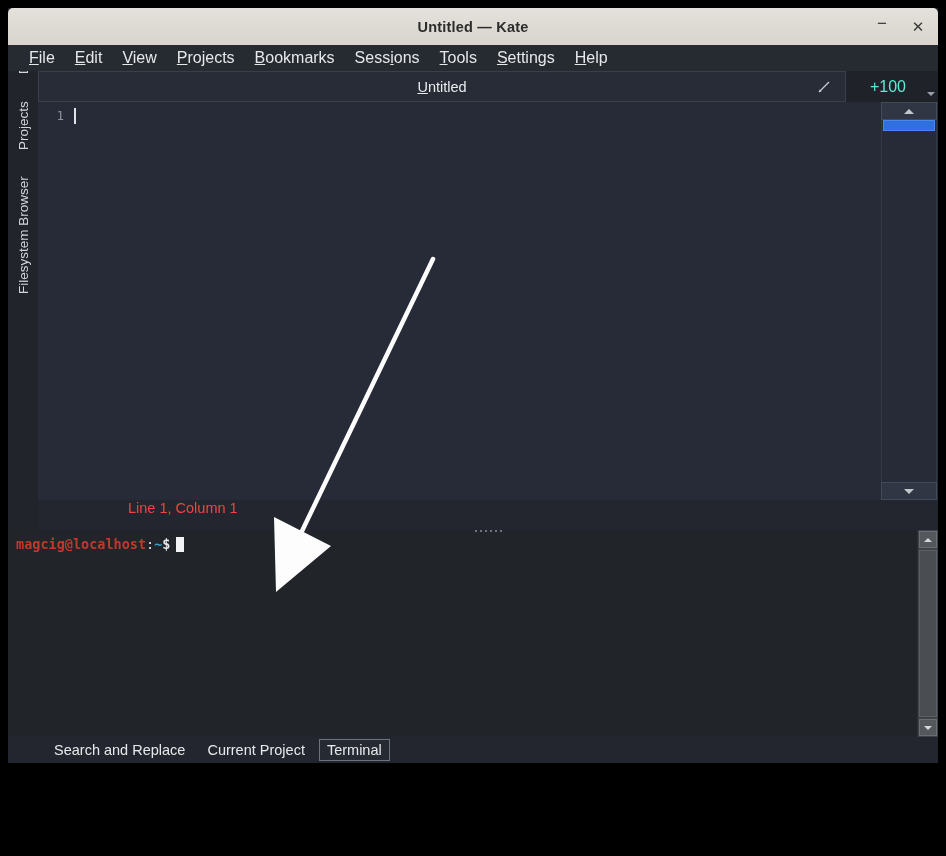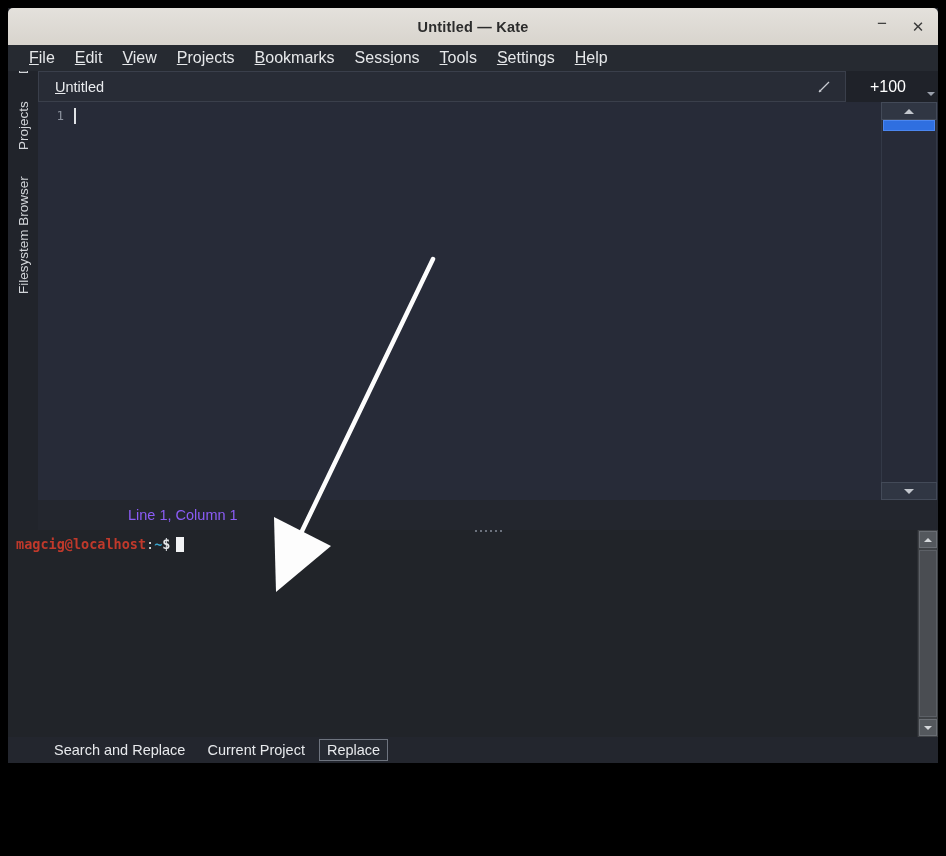--- a/index.html
+++ b/index.html
@@ -139,46 +139,45 @@
     display: flex;
     align-items: stretch;
     background: #1f2229;
   }
   .doc-tab {
     flex: 1 1 auto;
     background: #282c36;
     border: 1px solid #3a3f4b;
     display: flex;
     align-items: center;
-    justify-content: flex-start;
+    justify-content: center;
     position: relative;
     cursor: pointer;
     min-width: 0;
-    padding-left: 16px;
   }
   .doc-tab-label {
     font-size: 14.5px;
     color: #e9ebee;
   }
   .doc-tab-label u { text-decoration: underline; }
   .mod-icon {
     position: absolute;
     right: 14px;
     top: 50%;
     transform: translateY(-50%);
     width: 14px;
     height: 14px;
     color: #c9ccd2;
   }
   .plus-count {
     flex: 0 0 72px;
     display: flex;
     align-items: center;
     justify-content: center;
-    color: #ffffff;
+    color: #5eead4;
     font-size: 16px;
     cursor: pointer;
     padding-left: 6px;
   }
   .tab-caret {
     flex: 0 0 14px;
     display: flex;
     align-items: flex-end;
     justify-content: center;
     padding-bottom: 6px;
@@ -273,23 +272,23 @@
     border-right: 5px solid transparent;
     border-top: 5px solid #c3c7ce;
   }
 
   
   .statusbar {
     flex: 0 0 30px;
     height: 30px;
     background: #23262e;
     display: flex;
-    align-items: center;
+    align-items: flex-start;
     font-size: 14.5px;
-    color: #8b5cf6;
+    color: #ef4444;
     padding-left: 30px;
     position: relative;
   }
   .status-left { margin-left: 60px; white-space: nowrap; }
   .status-right {
     margin-left: auto;
     display: flex;
     align-items: center;
     gap: 0;
     padding-right: 4px;
@@ -525,21 +524,21 @@
       <div class="term-track"></div>
       <div class="term-arrow">
           <span class="tri-down-g"></span>
         </div>
     </div>
   </div>
 
   <div class="bottom-tabs">
     <div class="btab">Search and Replace</div>
     <div class="btab">Current Project</div>
-    <div class="btab active">Replace</div>
+    <div class="btab active">Terminal</div>
   </div>
 
 </div>
 
 <svg class="annot" viewBox="0 0 946 856">
   <line x1="433" y1="259" x2="290" y2="556" stroke="#fdfdfd" stroke-width="4.5" stroke-linecap="round"></line>
   <path d="M274 517 L331 546 L276 592 Z" fill="#fdfdfd"></path>
 </svg>
 
 </body></html>

